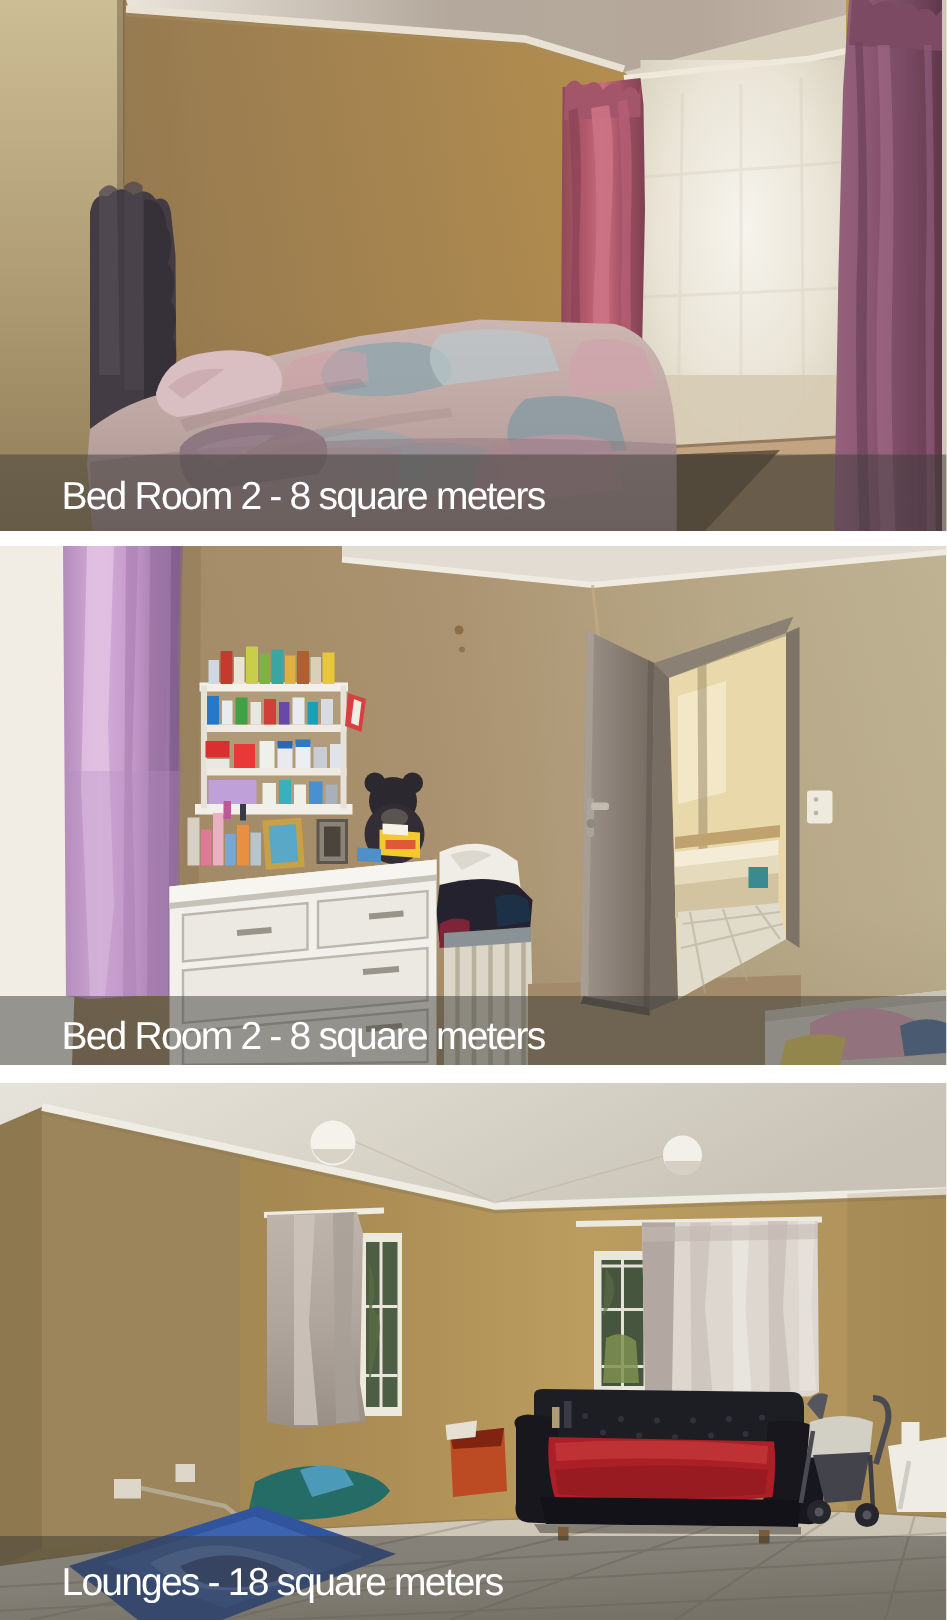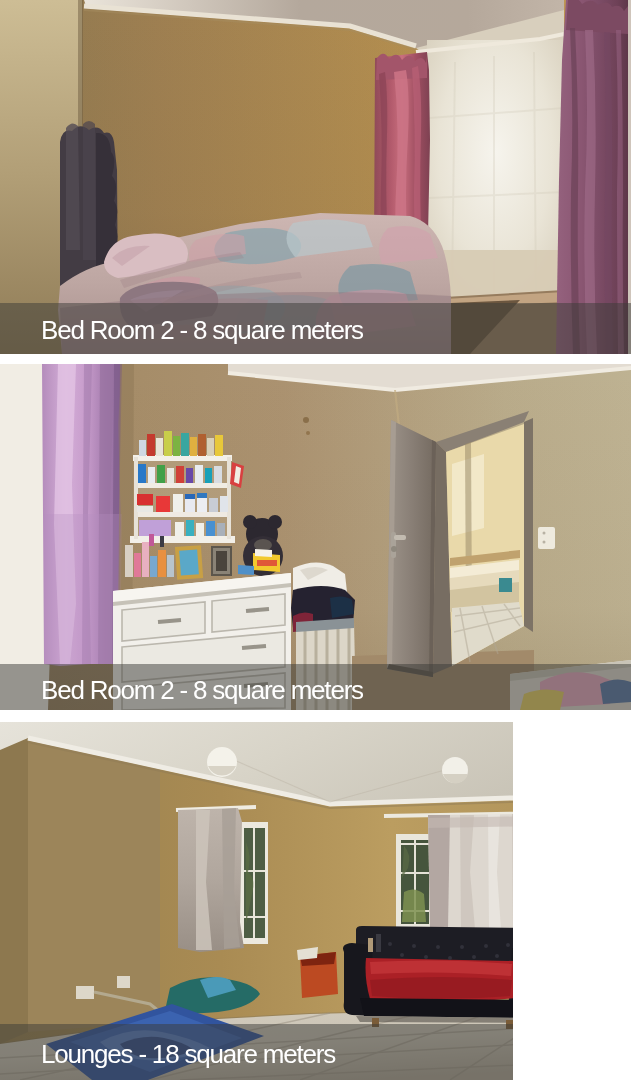--- a/index.html
+++ b/index.html
@@ -367,21 +367,21 @@
   <polygon points="510,310 631,296 631,303 510,317" fill="#c9c4b7"></polygon>
   <path d="M540,318 q30,-16 60,-6 l20,8 -10,20 -70,4 Z" fill="#e8a8c0"></path>
   <path d="M600,320 q16,-8 31,-2 l0,20 -28,2 Z" fill="#5878a8"></path>
   <path d="M524,330 q20,-8 40,-2 l-4,18 -40,0 Z" fill="#e8d060"></path>
 
   <rect x="0" y="300" width="631" height="46" fill="#3c3c38" opacity="0.5"></rect>
   <text x="41" y="335" font-family="Liberation Sans, sans-serif" font-size="26" letter-spacing="-1.2" fill="#ffffff">Bed Room 2 - 8 square meters</text>
 </svg>
 </div>
 
-<div class="ph" style="top:722px;width:513px;height:358px;">
+<div class="ph" style="top:722px;width:631px;height:358px;">
 <svg width="631" height="358" viewBox="0 0 631 358">
   <defs>
     <linearGradient id="w3" x1="0" y1="0" x2="1" y2="0">
       <stop offset="0" stop-color="#97804f"></stop>
       <stop offset="0.35" stop-color="#a98b53"></stop>
       <stop offset="0.62" stop-color="#bb9d60"></stop>
       <stop offset="1" stop-color="#ad915a"></stop>
     </linearGradient>
     <linearGradient id="ceil3" x1="0" y1="0" x2="1" y2="0.25">
       <stop offset="0" stop-color="#e6e3da"></stop>

